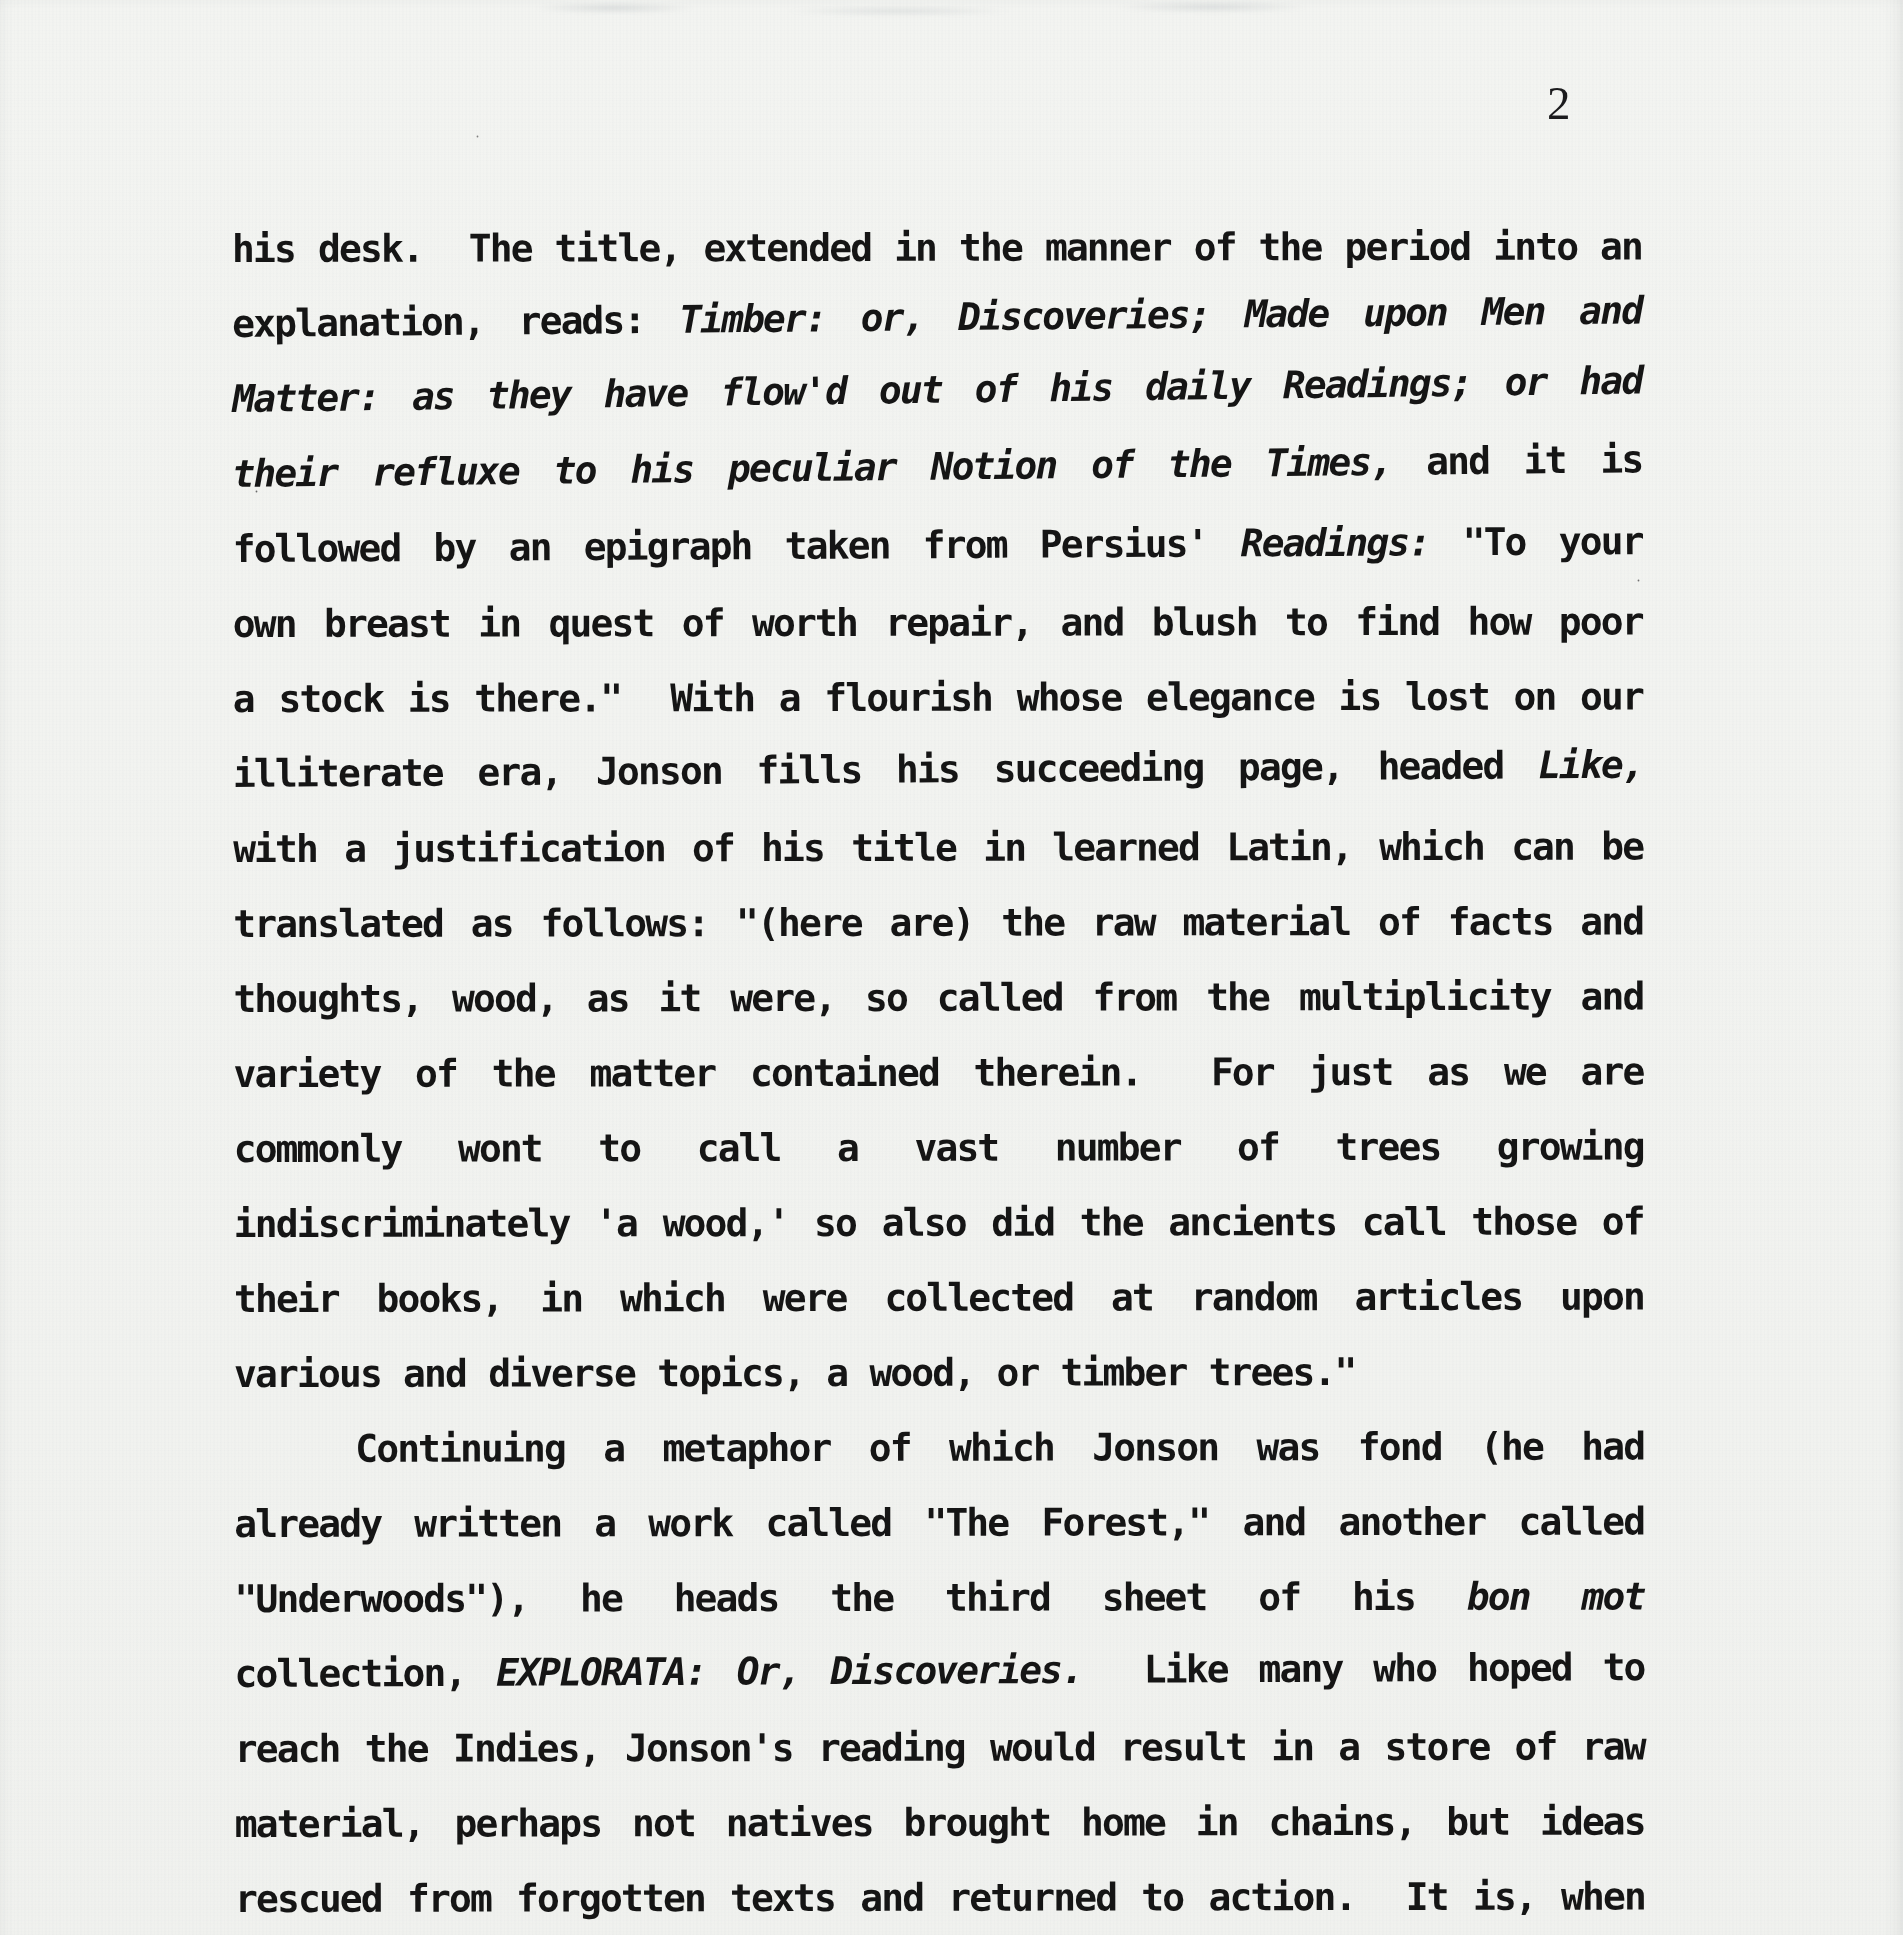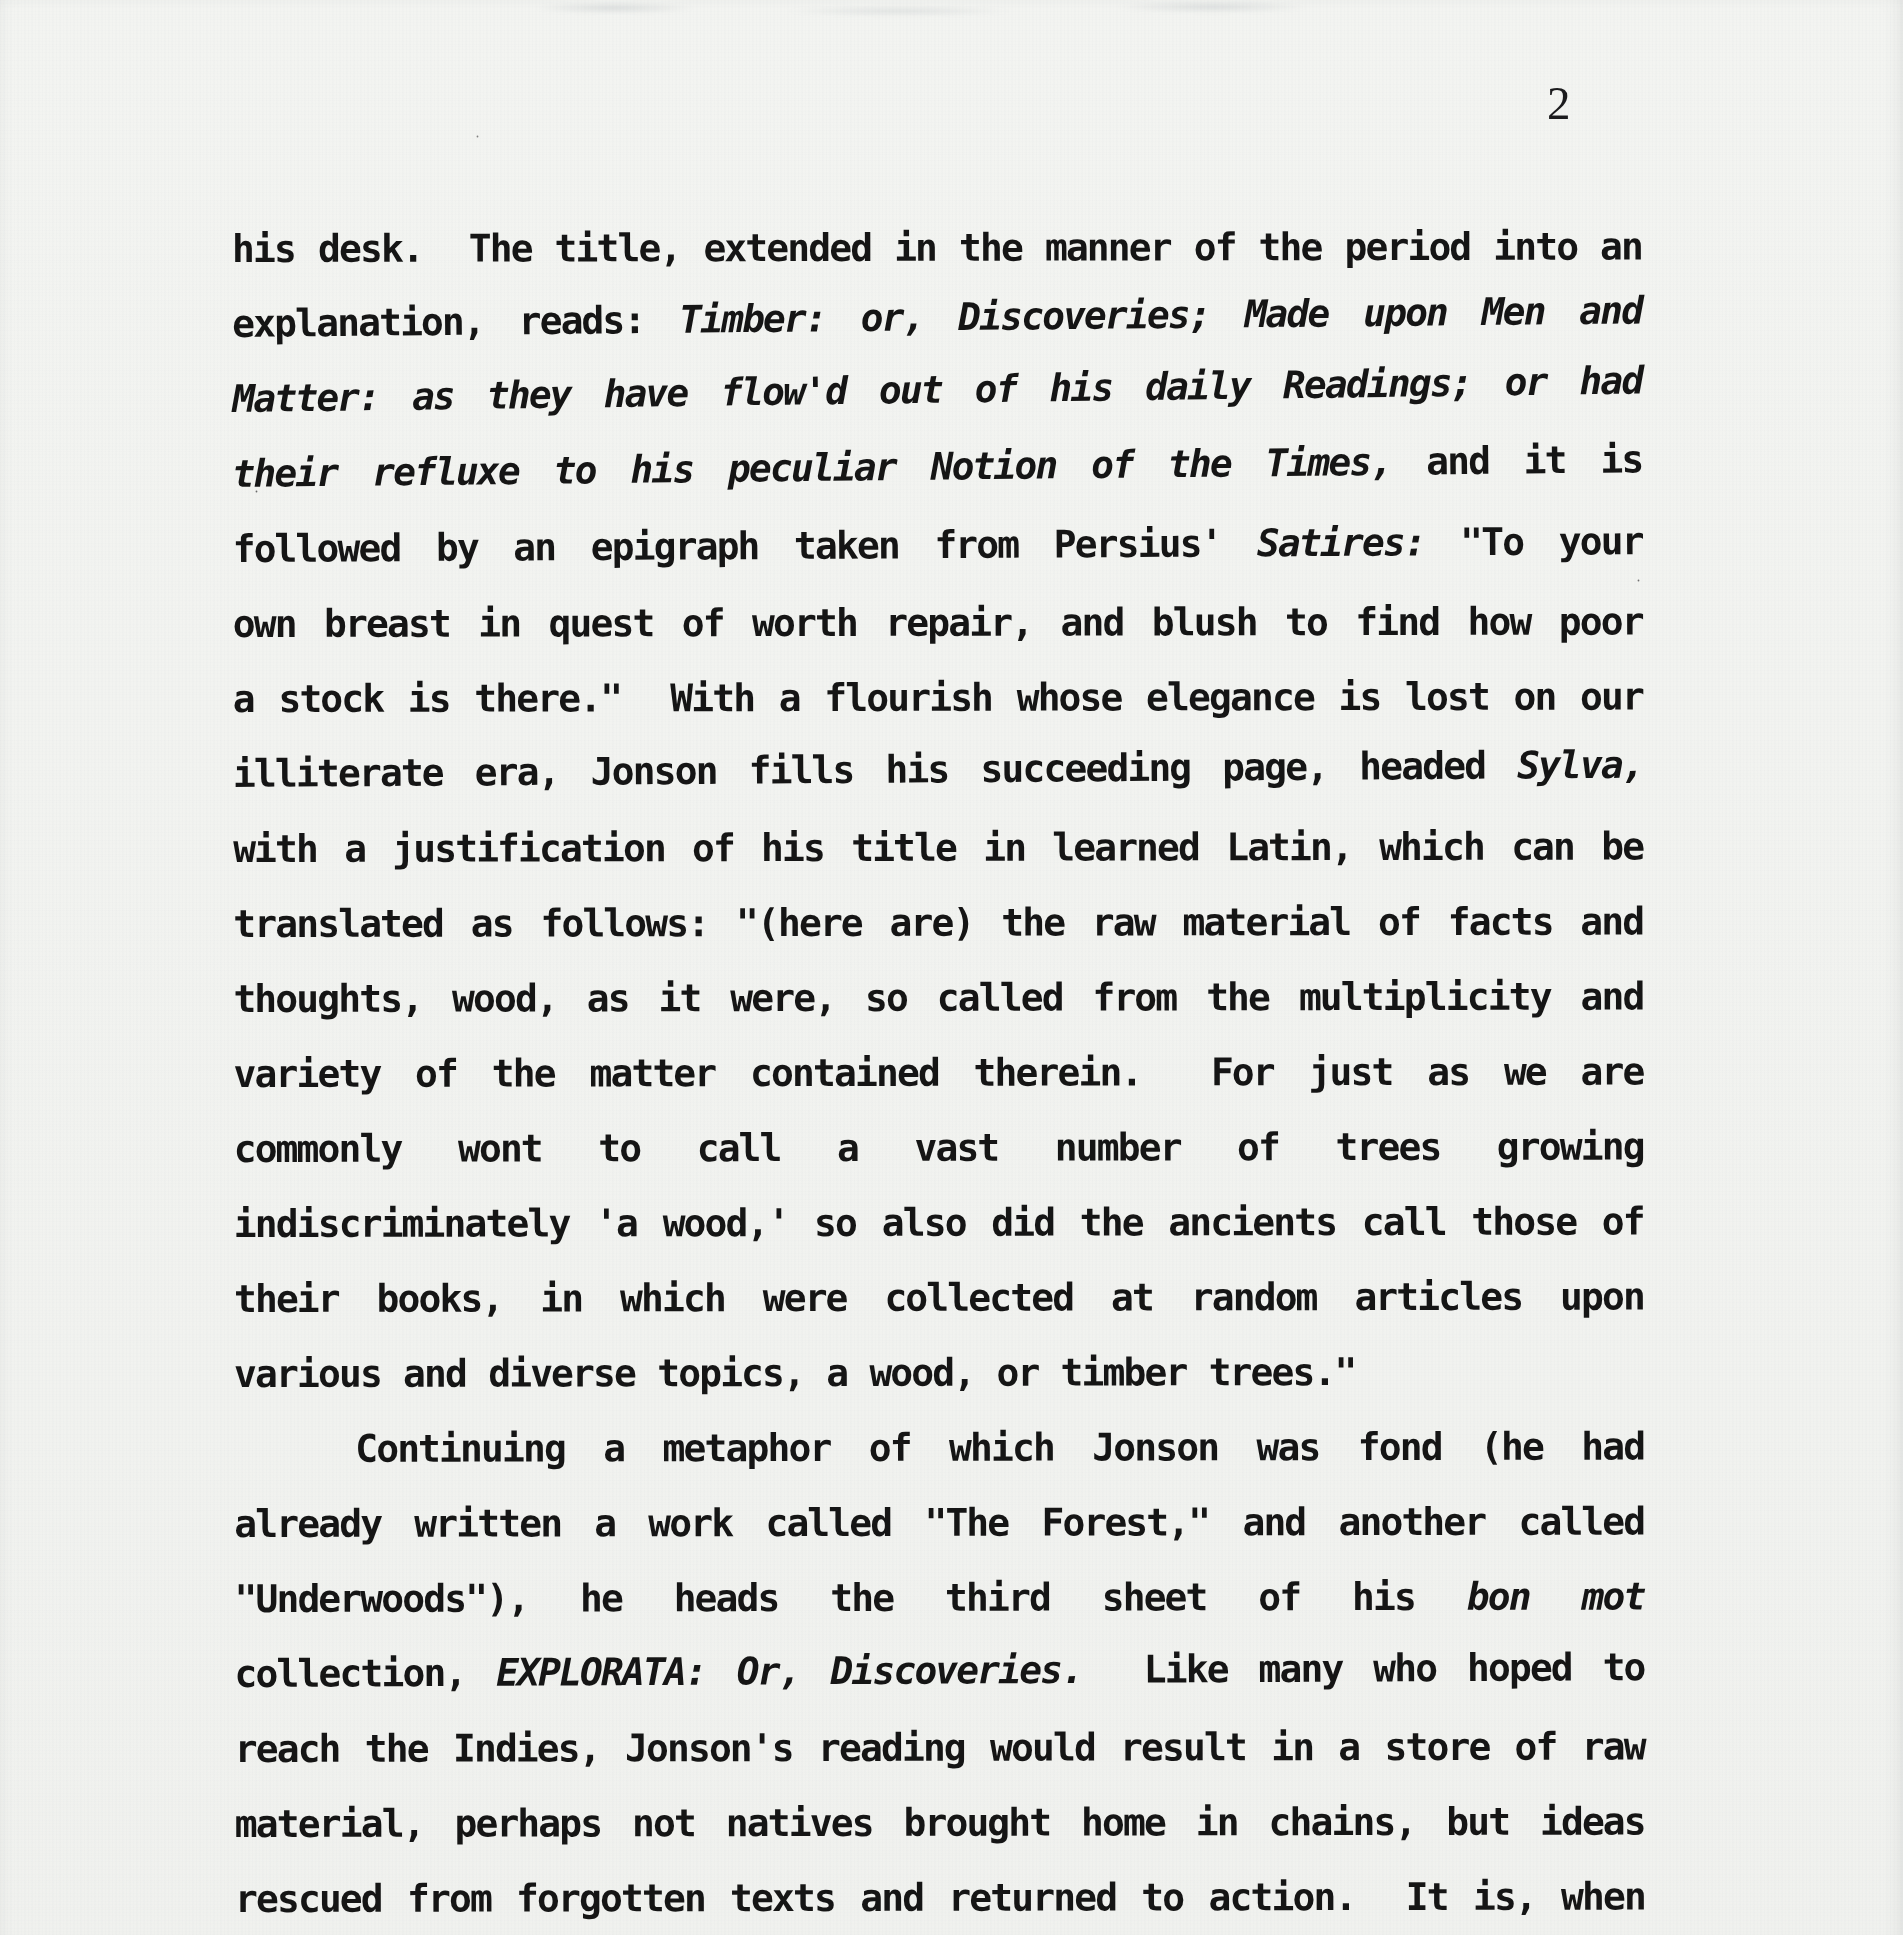--- a/index.html
+++ b/index.html
@@ -90,24 +90,24 @@
 <body>
 
 <div class="page">
   <div class="top-smudge"></div>
   <div class="page-number">2</div>
   <div class="text-block">
       <div class="line"><span>his desk.&nbsp; The title, extended in the manner of the period into an</span></div>
       <div class="line"><span>explanation, reads: </span><span class="it">Timber: or, Discoveries; Made upon Men and</span></div>
       <div class="line"><span class="it">Matter: as they have flow'd out of his daily Readings; or had</span></div>
       <div class="line"><span class="it">their refluxe to his peculiar Notion of the Times,</span><span> and it is</span></div>
-      <div class="line"><span>followed by an epigraph taken from Persius' </span><span class="it">Satires:</span><span> "To your</span></div>
+      <div class="line"><span>followed by an epigraph taken from Persius' </span><span class="it">Readings:</span><span> "To your</span></div>
       <div class="line"><span>own breast in quest of worth repair, and blush to find how poor</span></div>
       <div class="line"><span>a stock is there."&nbsp; With a flourish whose elegance is lost on our</span></div>
-      <div class="line"><span>illiterate era, Jonson fills his succeeding page, headed </span><span class="it">Sylva,</span></div>
+      <div class="line"><span>illiterate era, Jonson fills his succeeding page, headed </span><span class="it">Like,</span></div>
       <div class="line"><span>with a justification of his title in learned Latin, which can be</span></div>
       <div class="line"><span>translated as follows: "(here are) the raw material of facts and</span></div>
       <div class="line"><span>thoughts, wood, as it were, so called from the multiplicity and</span></div>
       <div class="line"><span>variety of the matter contained therein.&nbsp; For just as we are</span></div>
       <div class="line"><span>commonly wont to call a vast number of trees growing</span></div>
       <div class="line"><span>indiscriminately 'a wood,' so also did the ancients call those of</span></div>
       <div class="line"><span>their books, in which were collected at random articles upon</span></div>
       <div class="line noj"><span>various and diverse topics, a wood, or timber trees."</span></div>
       <div class="line indent"><span>Continuing a metaphor of which Jonson was fond (he had</span></div>
       <div class="line"><span>already written a work called "The Forest," and another called</span></div>

